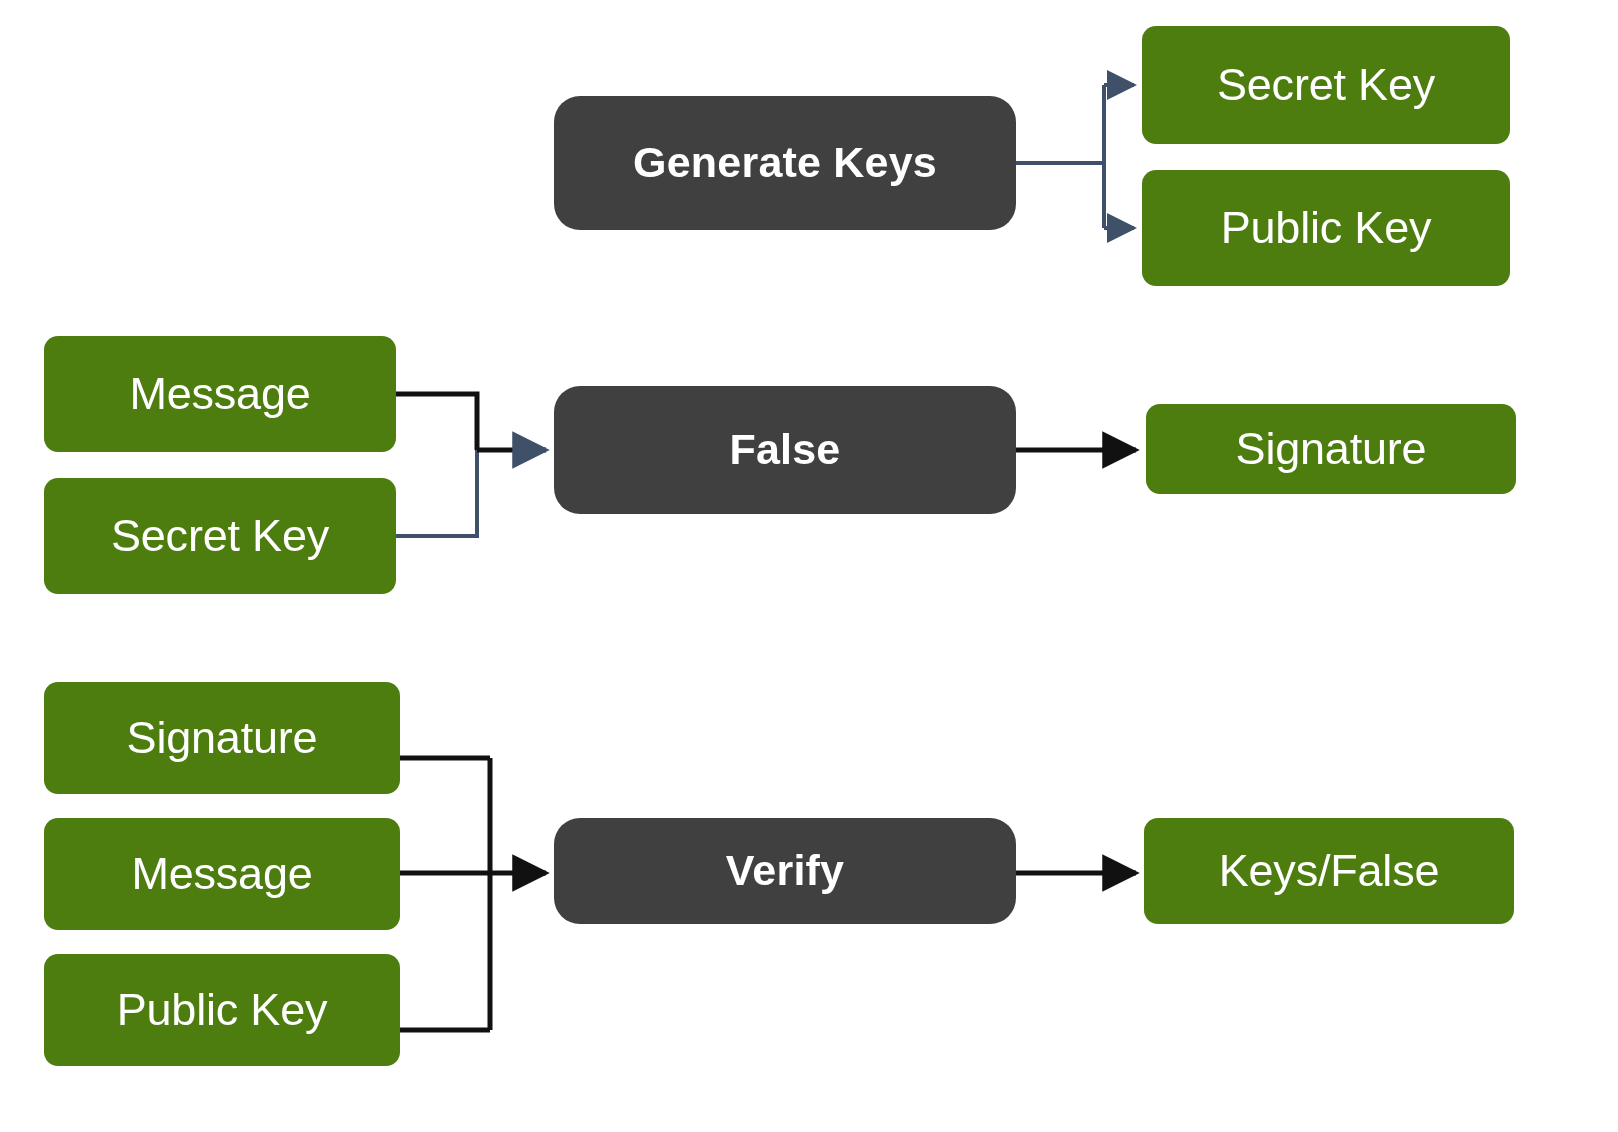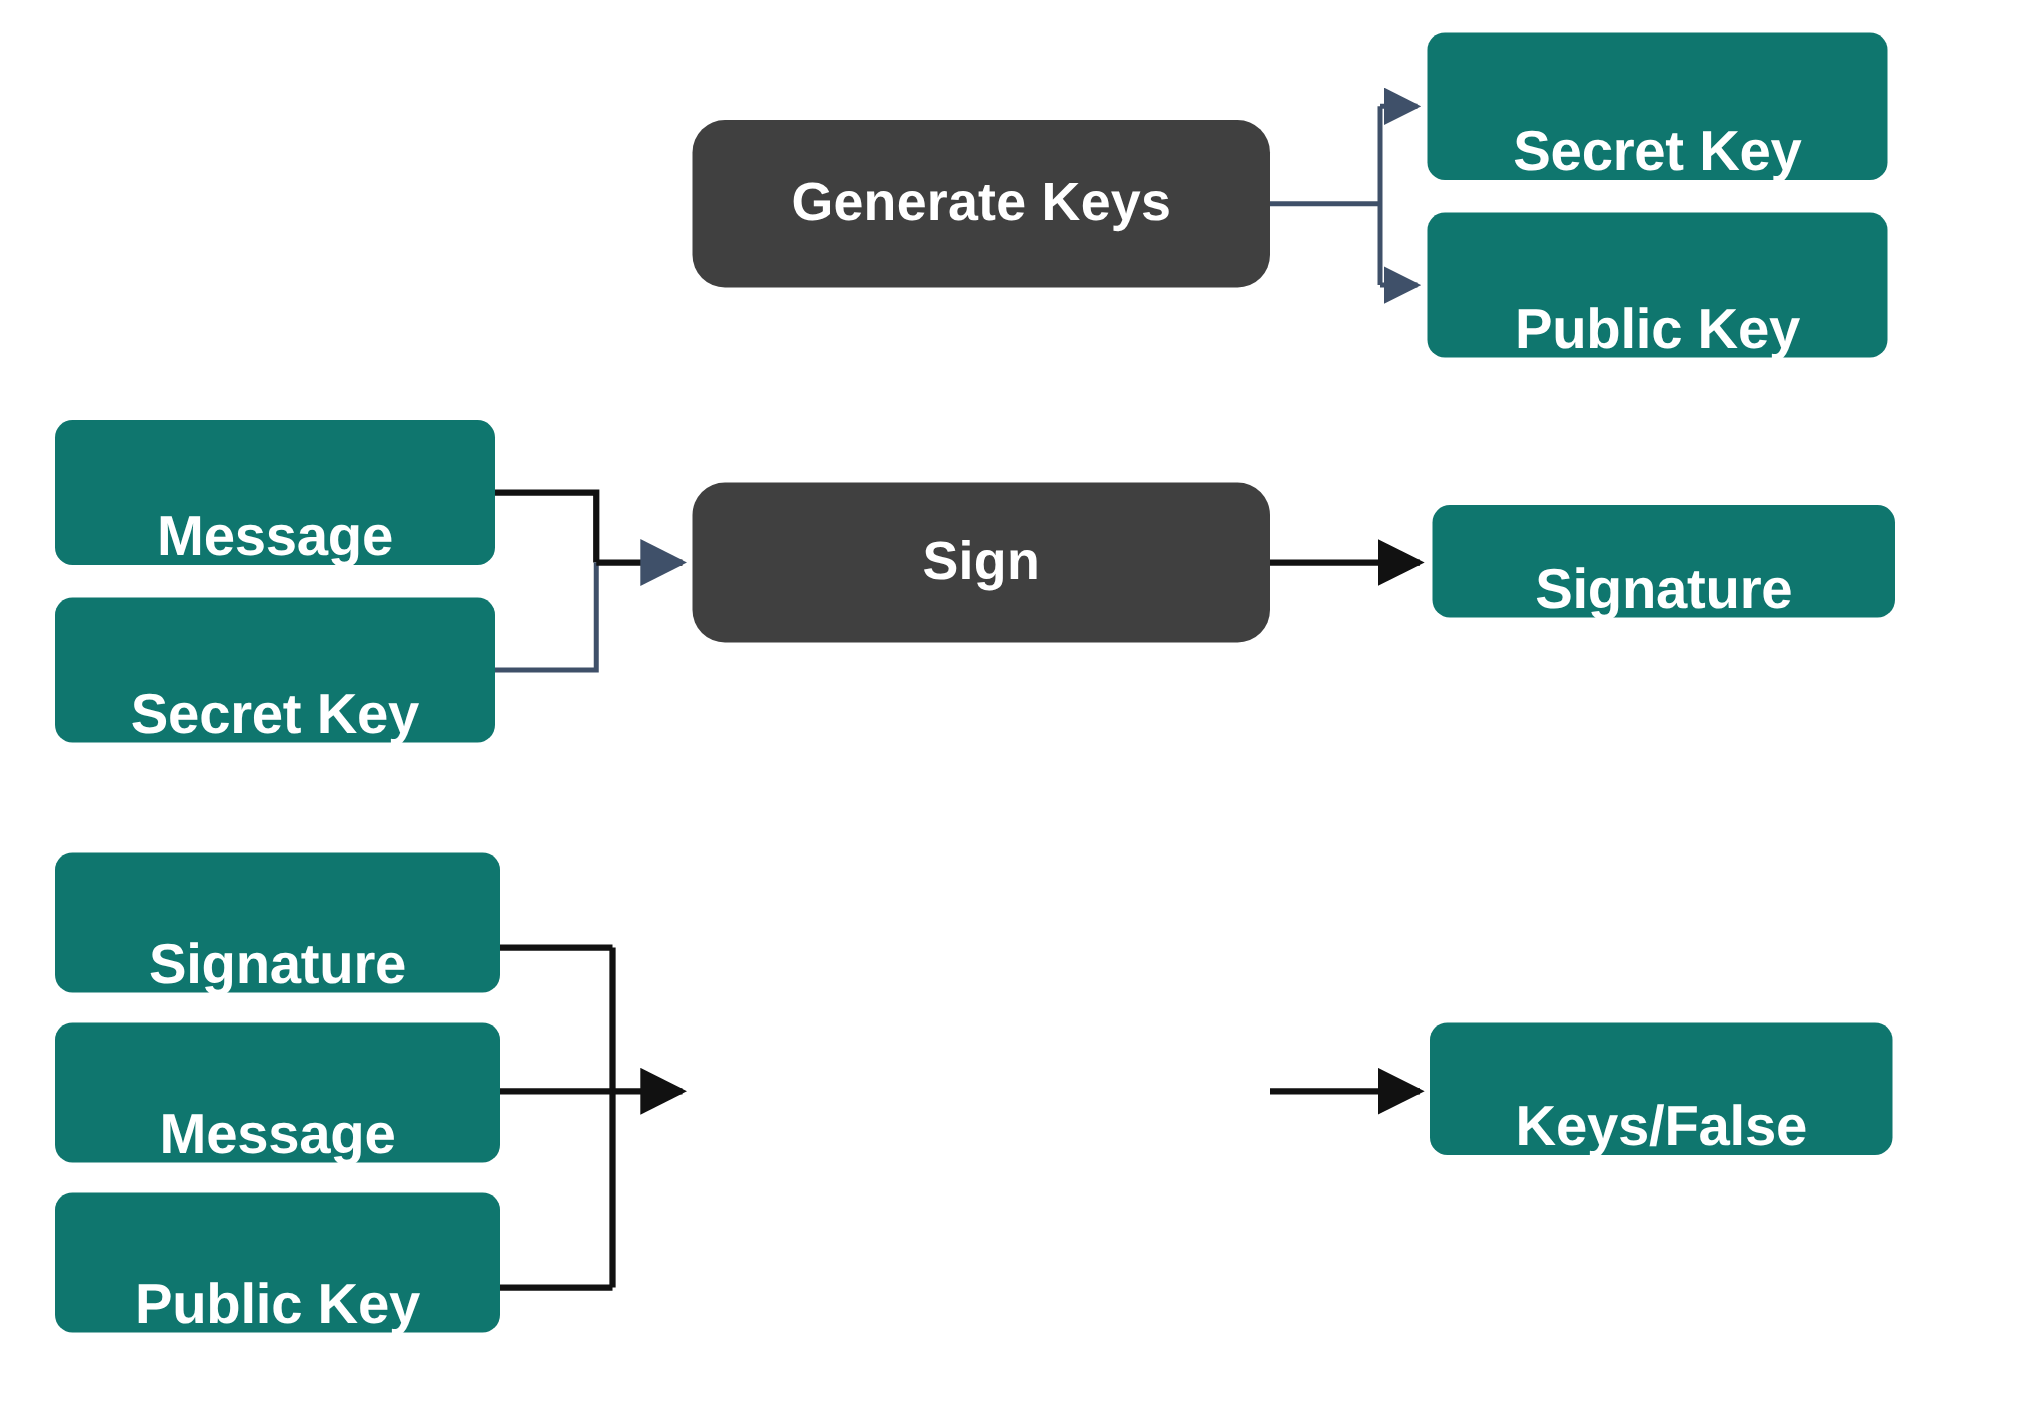--- a/index.html
+++ b/index.html
@@ -23,25 +23,24 @@
     align-items: center;
     justify-content: center;
     border-radius: 14px;
     color: #ffffff;
     box-sizing: border-box;
     text-align: center;
     line-height: 1.05;
     user-select: none;
   }
   .node.data-node {
-    background: #0f766e;
+    background: #4d7c0f;
     font-size: 45px;
-    font-weight: 700;
+    font-weight: 400;
     letter-spacing: -0.2px;
-    align-items: flex-end;
   }
   .node.op-node {
     background: #404040;
     font-size: 43px;
     font-weight: 700;
     letter-spacing: 0.2px;
     border-radius: 26px;
   }
   .edge-layer {
     position: absolute;
@@ -133,37 +132,40 @@
 
   <div class="node data-node" id="node-message-sign">
     <span class="node-label">Message</span>
   </div>
 
   <div class="node data-node" id="node-secretkey-sign">
     <span class="node-label">Secret Key</span>
   </div>
 
   <div class="node op-node" id="node-sign">
-    <span class="node-label">Sign</span>
+    <span class="node-label">False</span>
   </div>
 
   <div class="node data-node" id="node-signature-out">
     <span class="node-label">Signature</span>
   </div>
 
   <div class="node data-node" id="node-signature-in">
     <span class="node-label">Signature</span>
   </div>
 
   <div class="node data-node" id="node-message-vfy">
     <span class="node-label">Message</span>
   </div>
 
   <div class="node data-node" id="node-publickey-vfy">
     <span class="node-label">Public Key</span>
   </div>
 
+  <div class="node op-node" id="node-verify">
+    <span class="node-label">Verify</span>
+  </div>
 
   <div class="node data-node" id="node-truefalse">
     <span class="node-label">Keys/False</span>
   </div>
 
 </div>
 
 </body></html>

